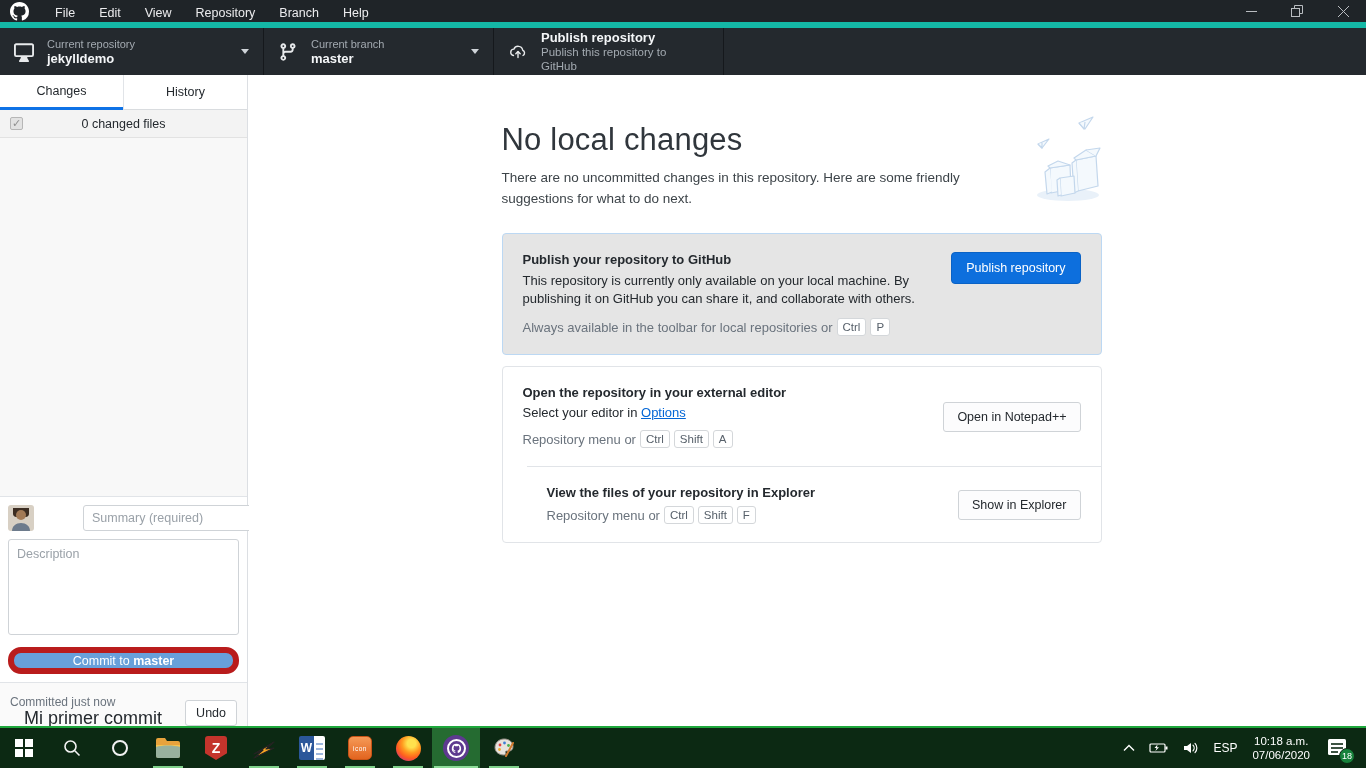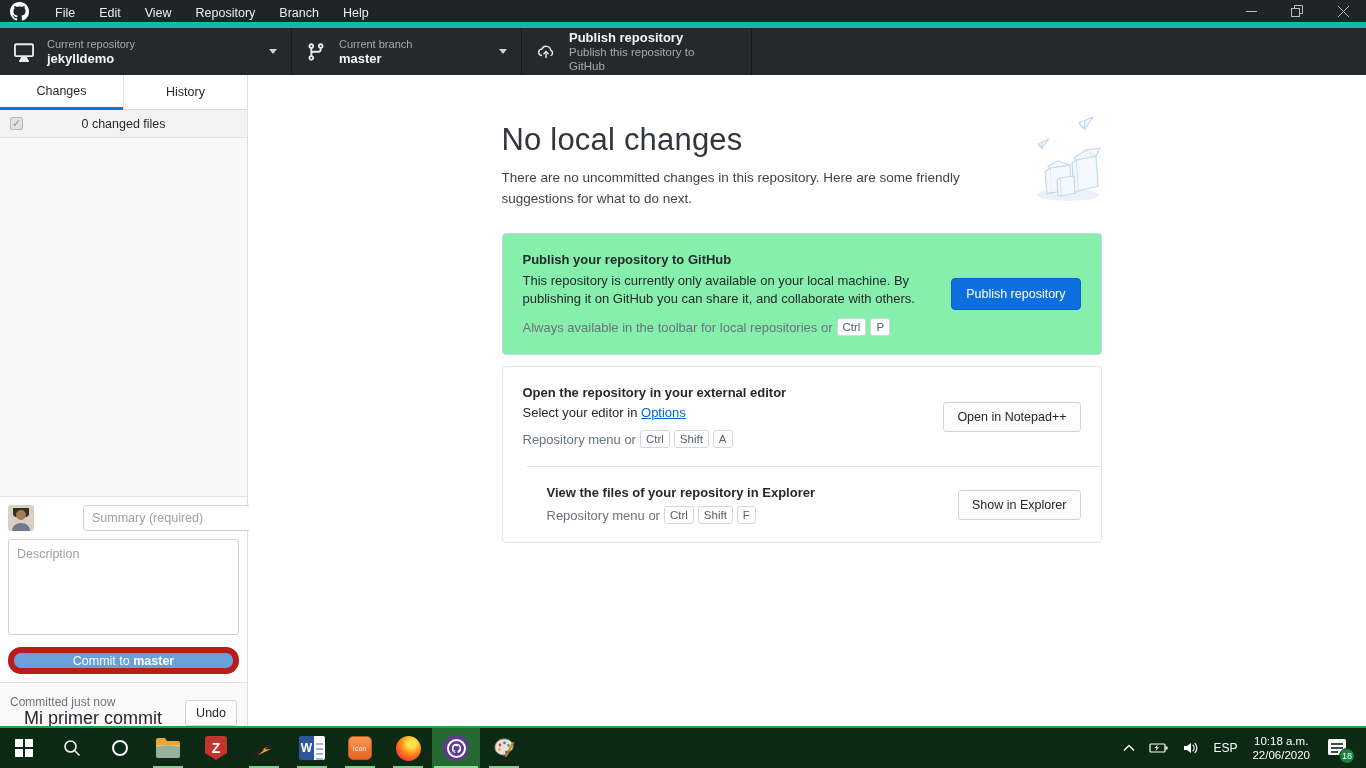--- a/index.html
+++ b/index.html
@@ -19,21 +19,21 @@
 
   
   .toolbar { position:absolute; top:28px; left:0; right:0; height:47px; background:#24292e; display:flex; }
   .tb-section { display:flex; align-items:center; padding:0 14px; border-right:1px solid #15181c; position:relative; }
   .tb-section .txt { margin-left:13px; margin-right:10px; }
   .tb-label { font-size:11px; color:#a3aab1; line-height:14px; }
   .tb-value { font-size:13px; color:#f4f6f8; font-weight:bold; line-height:15px; }
   .tb-sub { font-size:11.5px; color:#a3aab1; line-height:14px; }
   .tb-icon { width:20px; height:20px; flex:0 0 auto; }
   .chev-down { margin-left:auto; width:0; height:0; border-left:4px solid transparent; border-right:4px solid transparent; border-top:5px solid #cfd4d9; }
-  .sec-repo { width:292px; }
+  .sec-repo { width:264px; }
   .sec-branch { width:230px; }
   .sec-publish { width:230px; }
 
   
   .sidebar { position:absolute; top:75px; left:0; width:248px; height:651px; background:#fff;
     border-right:1px solid #dcdfe3; display:flex; flex-direction:column; }
   .tabs { height:35px; display:flex; flex:0 0 auto; }
   .tab { flex:1; display:flex; align-items:center; justify-content:center; font-size:12.5px; color:#24292e; background:#fff; }
   .tab.active { border-bottom:3px solid #0f72e6; }
   .tab.inactive { border-bottom:1px solid #d9dcdf; border-left:1px solid #e1e4e8; }
@@ -62,22 +62,22 @@
   .undo-btn { border:1px solid #cfd3d7; background:#fff; border-radius:3px; padding:5px 10px;
     font-family:inherit; font-size:12.5px; color:#24292e; cursor:pointer; }
 
   
   .main { position:absolute; top:75px; left:249px; right:12px; height:651px; background:#fff; overflow:hidden; }
   .column { width:600px; margin:47px auto 0; position:relative; }
   .h1 { font-size:31px; font-weight:300; color:#30363c; letter-spacing:.2px; }
   .subtitle { margin-top:10px; font-size:13.5px; line-height:1.55; color:#3d4449; max-width:505px; }
   .illustration { position:absolute; top:-8px; right:-6px; width:84px; height:90px; }
 
-  .card-blue { margin-top:23px; background:#86efac; border:1px solid #bcd8f3; border-radius:4px;
-    padding:18px 20px; display:flex; align-items:center; }
+  .card-blue { margin-top:23px; background:#e5e5e5; border:1px solid #bcd8f3; border-radius:4px;
+    padding:18px 20px; display:flex; align-items:flex-start; }
   .card-left { flex:1; padding-right:18px; }
   .card-title { font-size:13px; font-weight:bold; color:#24292e; }
   .card-body { margin-top:5px; font-size:13px; line-height:1.4; color:#24292e; max-width:425px; }
   .card-hint { margin-top:10px; font-size:13px; color:#6a737d; }
   kbd { display:inline-block; border:1px solid #d4d7da; border-radius:3px; background:#fff;
     padding:0 5px; height:18px; line-height:17px; font-family:inherit; font-size:11.5px; color:#57606a; margin-left:4px; vertical-align:1px; }
   .btn-primary { background:#0d6fdd; border:1px solid #0a62c5; color:#fff; border-radius:4px;
     padding:8px 14px; font-family:inherit; font-size:12.5px; cursor:pointer; white-space:nowrap; }
   .card-gray { margin-top:11px; border:1px solid #e1e4e8; border-radius:4px; background:#fff; }
   .cg-section { padding:18px 20px; display:flex; align-items:center; }
@@ -363,21 +363,21 @@
       </div>
       <div class="tray-item">
         <svg width="16" height="14" viewBox="0 0 16 14">
           <path d="M1 5v4h3l4 3V2L4 5z" fill="#fff"></path>
           <path d="M10 4.2a4 4 0 0 1 0 5.6M12 2.4a6.6 6.6 0 0 1 0 9.2" fill="none" stroke="#fff" stroke-width="1.2" stroke-linecap="round"></path>
         </svg>
       </div>
       <div class="tray-item lang">ESP</div>
       <div class="clock">
         <div>10:18 a.m.</div>
-        <div>22/06/2020</div>
+        <div>07/06/2020</div>
       </div>
       <div class="tray-item">
         <div class="notif-wrap">
           <svg width="24" height="24" viewBox="0 0 24 24">
             <rect x="3" y="3" width="18" height="16" rx="1.5" fill="#fff"></rect>
             <line x1="6" y1="8" x2="18" y2="8" stroke="#0c2913" stroke-width="1.6"></line>
             <line x1="6" y1="12" x2="18" y2="12" stroke="#0c2913" stroke-width="1.6"></line>
             <line x1="6" y1="16" x2="13" y2="16" stroke="#0c2913" stroke-width="1.6"></line>
           </svg>
           <div class="badge">18</div>

